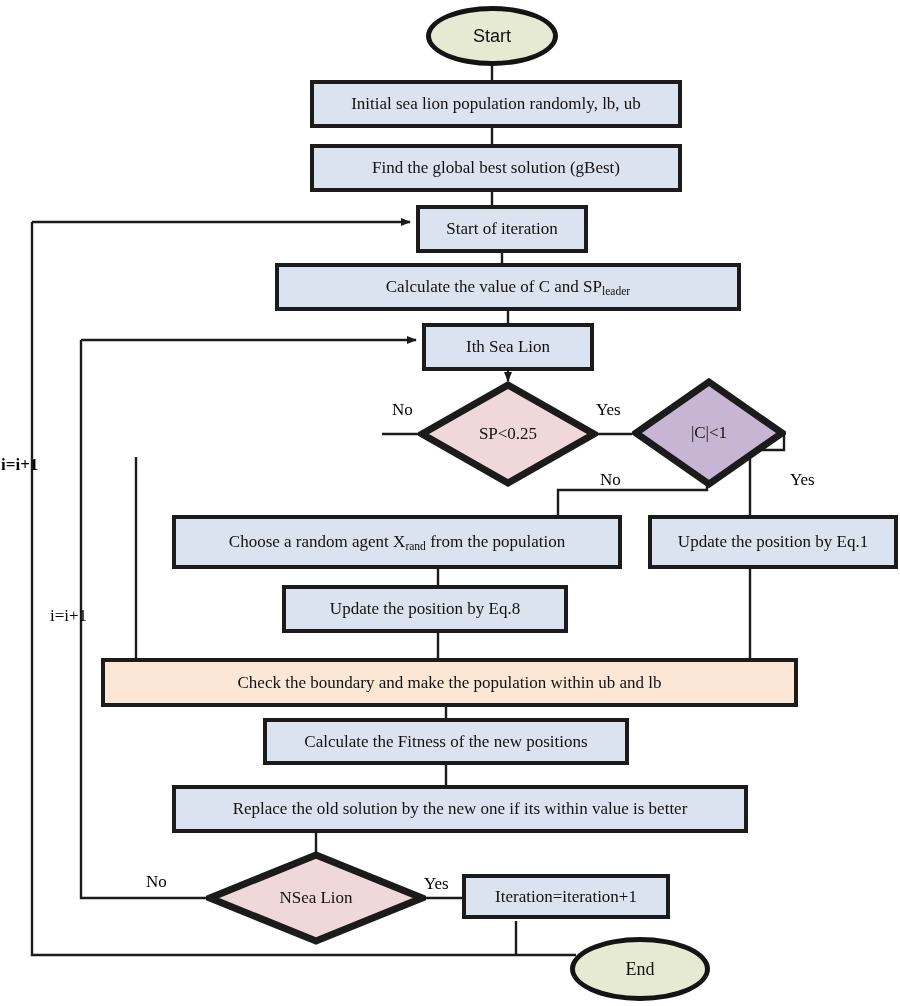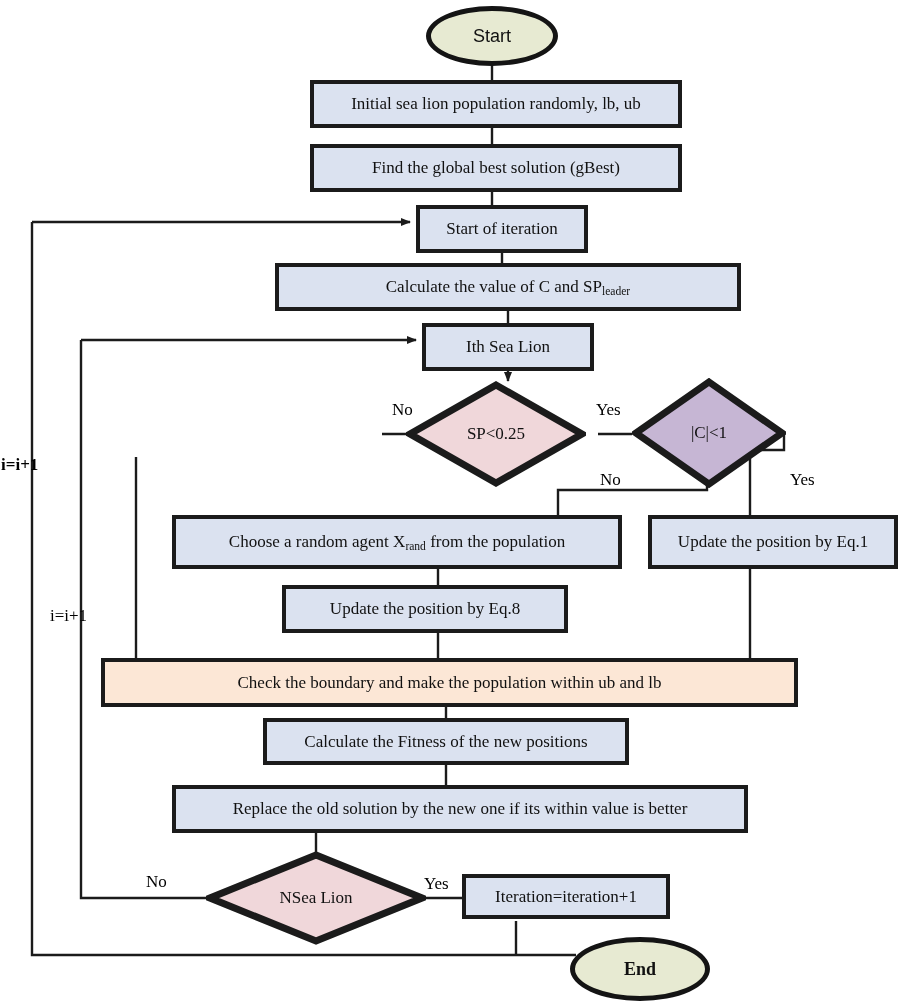--- a/index.html
+++ b/index.html
@@ -171,21 +171,21 @@
   <div class="node proc" style="left:275px; top:263px; width:466px; height:48px;">
     <span>
       <span>Calculate the value of C  and SP</span><sub>leader</sub>
     </span>
   </div>
 
   <div class="node proc" style="left:422px; top:323px; width:172px; height:48px;">
     <span>Ith Sea Lion</span>
   </div>
 
-  <div class="node decision" style="left:406px; top:381px; width:180px; height:106px;">
+  <div class="node decision" style="left:418px; top:381px; width:180px; height:106px;">
     <svg class="dia-shape" viewBox="0 0 180 106" preserveAspectRatio="none">
       <polygon points="90,4 176,53 90,102 4,53" fill="#f0d7da" stroke="#1b1b1b" stroke-width="7" stroke-linejoin="miter"></polygon>
     </svg>
     <span class="dia-label">SP&lt;0.25</span>
   </div>
 
   <div class="node decision" style="left:632px; top:378px; width:154px; height:110px;">
     <svg class="dia-shape" viewBox="0 0 154 110" preserveAspectRatio="none">
       <polygon points="77,4 150,55 77,106 4,55" fill="#c6b6d4" stroke="#1b1b1b" stroke-width="7" stroke-linejoin="miter"></polygon>
     </svg>
@@ -223,21 +223,21 @@
     <svg class="dia-shape" viewBox="0 0 220 94" preserveAspectRatio="none">
       <polygon points="110,4 216,47 110,90 4,47" fill="#f0d7da" stroke="#1b1b1b" stroke-width="7" stroke-linejoin="miter"></polygon>
     </svg>
     <span class="dia-label">NSea Lion</span>
   </div>
 
   <div class="node proc" style="left:462px; top:874px; width:208px; height:45px;">
     <span>Iteration=iteration+1</span>
   </div>
 
-  <div class="node term term-serif" style="left:570px; top:937px; width:140px; height:64px;font-weight:bold;">
+  <div class="node term term-serif" style="left:570px; top:937px; width:140px; height:64px;">
     <span>End</span>
   </div>
 
   <div class="edge-label" style="left:392px; top:400px;">No</div>
 
   <div class="edge-label" style="left:596px; top:400px;">Yes</div>
 
   <div class="edge-label" style="left:600px; top:470px;">No</div>
 
   <div class="edge-label" style="left:790px; top:470px;">Yes</div>

